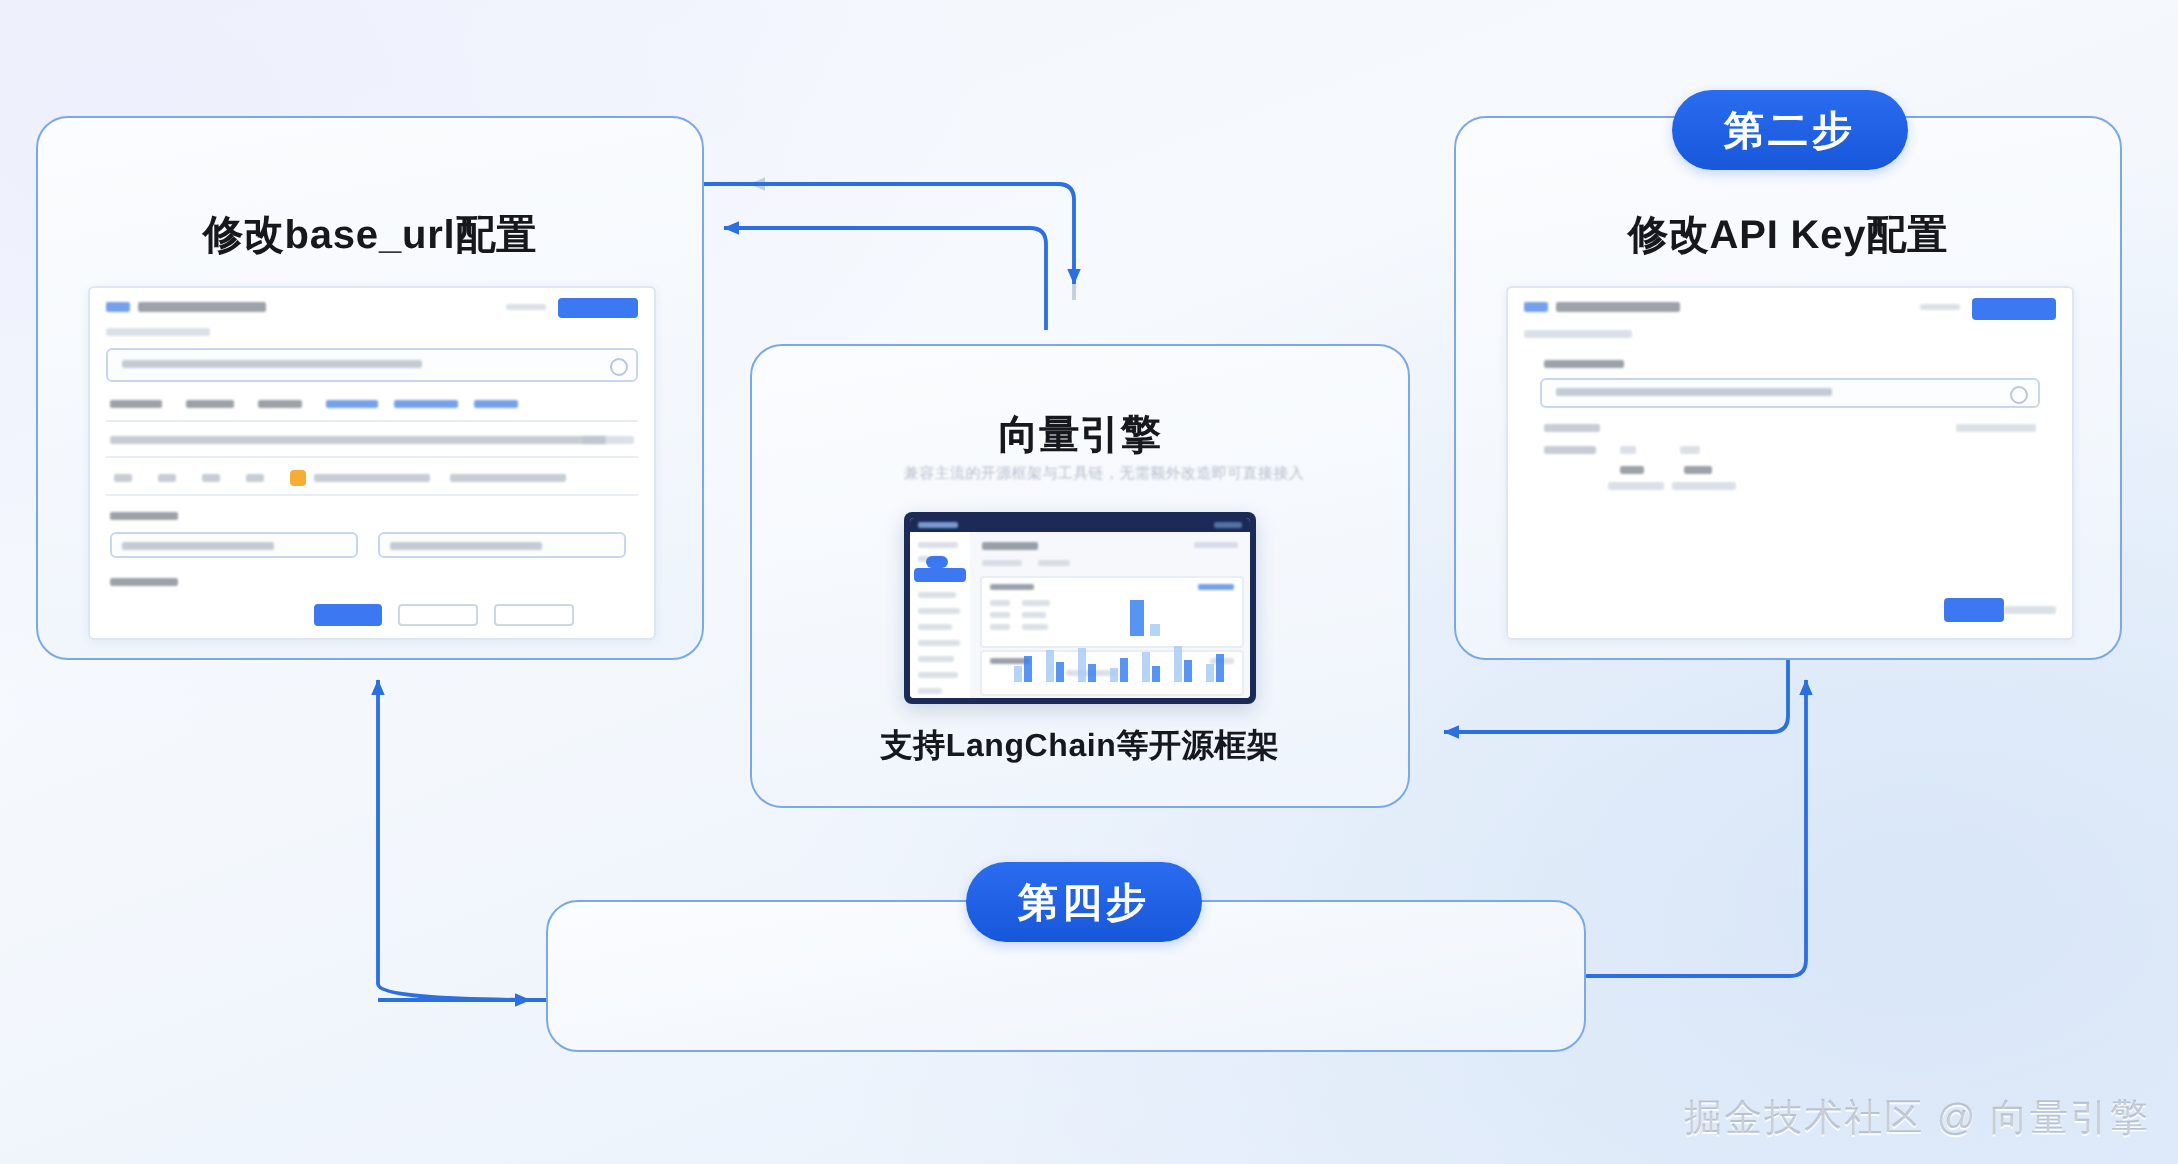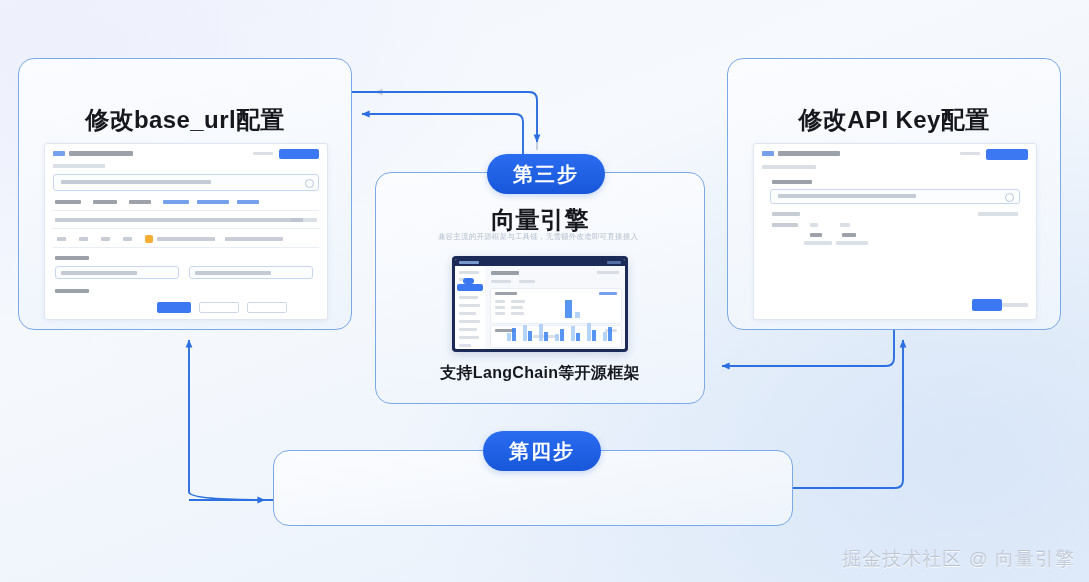--- a/index.html
+++ b/index.html
@@ -60,21 +60,21 @@
     box-shadow: 0 2px 6px rgba(24,87,218,0.22);
     z-index: 6;
   }
 
   .card-title {
     position: absolute;
     left: 0;
     width: 100%;
     text-align: center;
     color: #16181d;
-    font-size: 24px;
+    font-size: 20px;
     font-weight: 700;
     letter-spacing: 0.4px;
   }
 
   .card-sub {
     position: absolute;
     left: 0;
     width: 100%;
     text-align: center;
     color: #aab3c2;
@@ -313,20 +313,21 @@
     <div class="blur-line bl-gray" style="left:150px;top:127px;width:76px; height:3.5px;"></div>
 
     <div class="blur-line bl-dark" style="left:10px; top:145px;width:34px; height:4px;"></div>
 
     <div class="sbtn" style="left:112px;top:158px;width:34px; height:11px;"></div>
     <div class="sbtn-ghost" style="left:154px;top:158px;width:40px; height:11px;"></div>
     <div class="sbtn-ghost" style="left:202px;top:158px;width:40px; height:11px;"></div>
   </div>
 
   <div class="card" id="card-step2"></div>
+  <div class="badge" id="badge-step2">第二步</div>
   <div class="card-title" id="title-step2" style="left:727px;width:334px;">修改API Key配置</div>
 
   <div class="shot" id="shot2">
     <div class="blur-line bl-blue" style="left:8px;  top:7px;  width:12px; height:5px;"></div>
     <div class="blur-line bl-dark" style="left:24px; top:7px;  width:62px; height:5px;"></div>
     <div class="sbtn" style="right:8px; top:5px;  width:42px; height:11px;"></div>
     <div class="blur-line bl-faint" style="right:56px;top:8px;  width:20px; height:3px;"></div>
     <div class="blur-line bl-faint" style="left:8px;  top:21px; width:54px; height:4px;"></div>
 
     <div class="blur-line bl-dark" style="left:18px; top:36px; width:40px; height:4px;"></div>
@@ -343,23 +344,22 @@
     <div class="blur-line bl-dark" style="left:56px; top:89px; width:12px; height:4px;"></div>
     <div class="blur-line bl-dark" style="left:88px; top:89px; width:14px; height:4px;"></div>
     <div class="blur-line bl-faint" style="left:50px; top:97px; width:28px; height:3.5px;"></div>
     <div class="blur-line bl-faint" style="left:82px; top:97px; width:32px; height:3.5px;"></div>
 
     <div class="sbtn" style="left:218px;top:155px;width:30px; height:12px;"></div>
     <div class="blur-line bl-faint" style="right:8px; top:159px;width:26px; height:3.5px;"></div>
   </div>
 
   <div class="card" id="card-step3"></div>
-  <div class="badge" id="badge-step3">第三步</div>
   <div class="card-title" id="title-step3" style="left:375px;width:330px;">向量引擎</div>
-  <div class="card-sub" id="sub-step3" style="left:373px;width:330px;">兼容主流的开源框架与工具链，无需额外改造即可直接接入</div>
+  <div class="card-sub" id="sub-step3" style="left:387px;width:330px;">兼容主流的开源框架与工具链，无需额外改造即可直接接入</div>
 
   <div id="dash">
     <div id="dash-inner">
       <div id="dash-topbar">
         <div class="blur-line" style="left:4px;top:2px;width:20px;height:3px;background:#8fb6ef;opacity:.8;"></div>
         <div class="blur-line" style="right:4px;top:2px;width:14px;height:3px;background:#6e8fc9;opacity:.7;"></div>
       </div>
 
       <div id="dash-side">
         <div class="blur-line bl-faint" style="left:4px; top:5px;  width:20px; height:3px;"></div>

